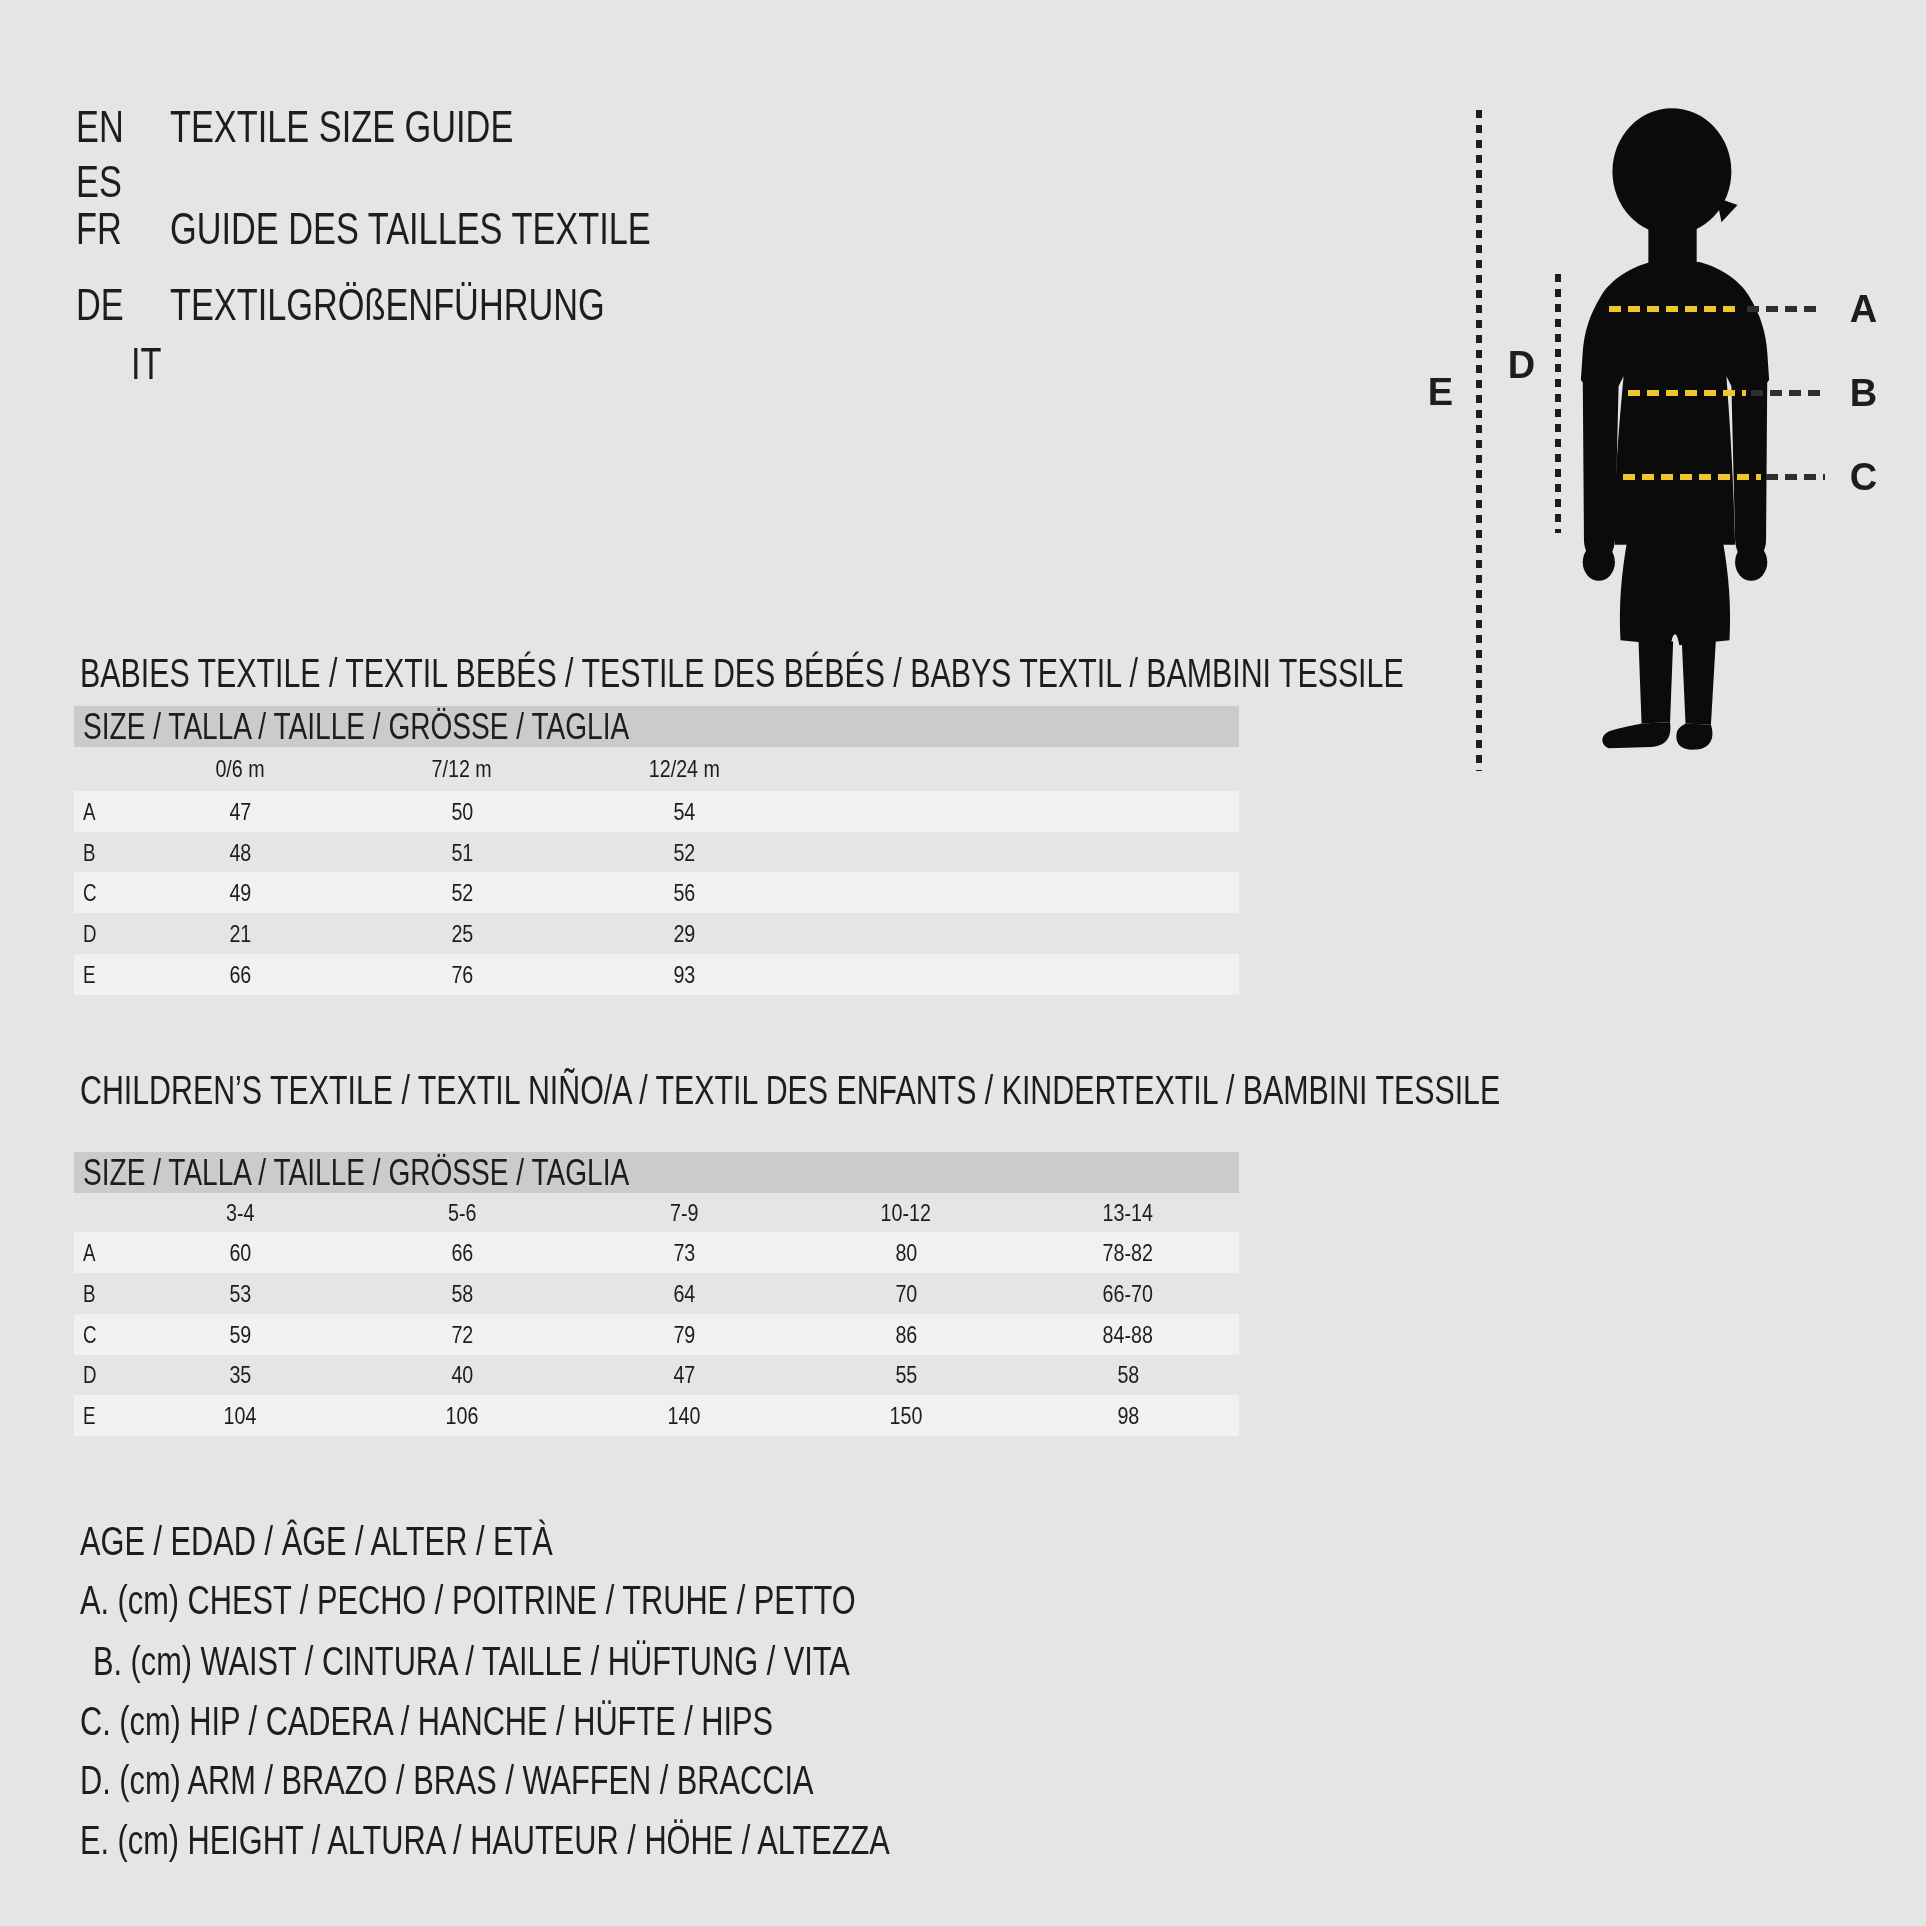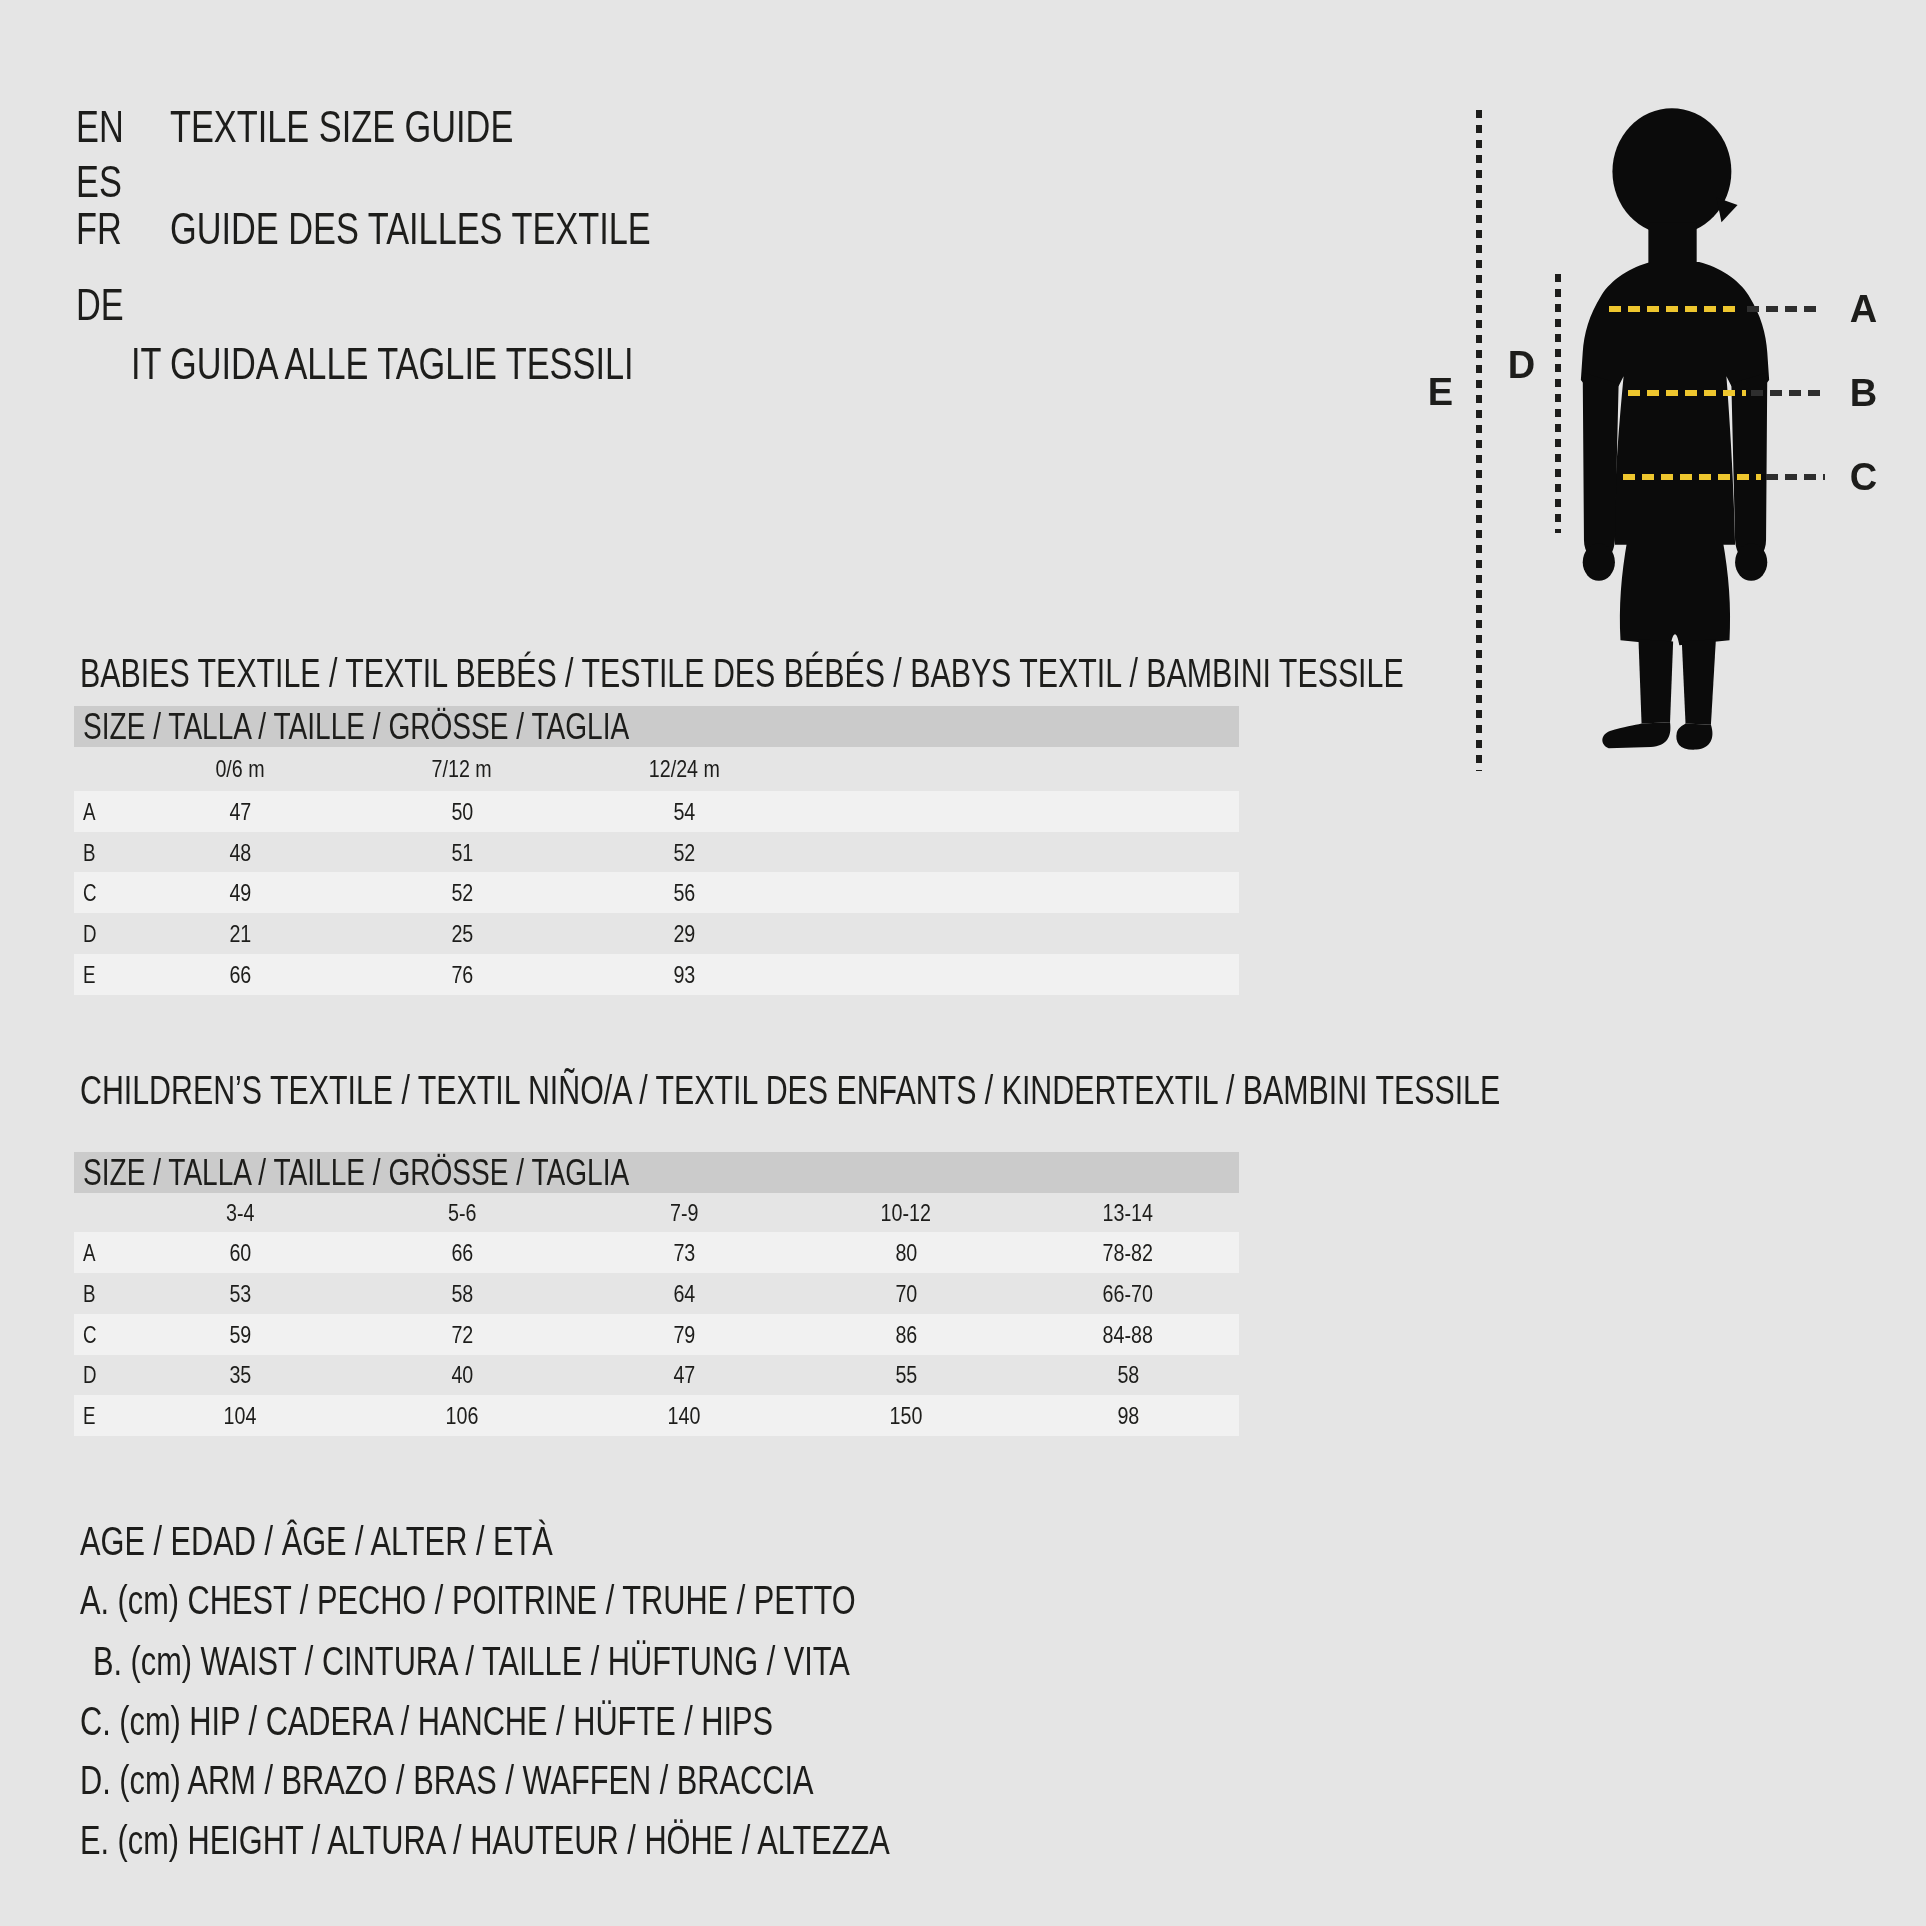--- a/index.html
+++ b/index.html
@@ -52,24 +52,24 @@
     </div>
     <div class="lang-row" style="top:157px;flex-direction:column;">
       <div class="lang-code"><span class="cnd">ES</span></div>
     </div>
     <div class="lang-row" style="top:199px;">
       <div class="lang-code"><span class="cnd">FR</span></div>
       <div class="lang-title"><span class="cnd">GUIDE DES TAILLES TEXTILE</span></div>
     </div>
     <div class="lang-row" style="top:275px;">
       <div class="lang-code"><span class="cnd">DE</span></div>
+      <div class="lang-title"><span class="cnd">TEXTILGRÖßENFÜHRUNG</span></div>
     </div>
     <div class="lang-row" style="top:334px;text-align:right;">
       <div class="lang-code"><span class="cnd">IT</span></div>
-      <div class="lang-title"><span class="cnd">GUIDA ALLE TAGLIE TESSILI</span></div>
     </div>
   </div>
 
   <div>
     <div class="vdash" style="left:1476px;top:110px;height:661px;"></div>
     <div class="fig-label" style="left:1416px;top:373px;">E</div>
 
     <div class="vdash" style="left:1555px;top:274px;height:259px;"></div>
     <div class="fig-label" style="left:1497px;top:346px;">D</div>
 

